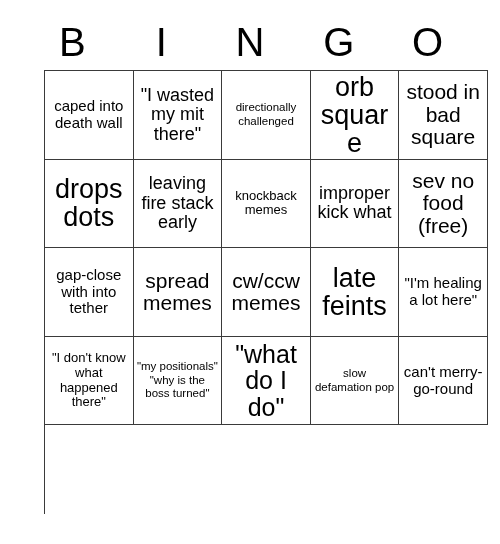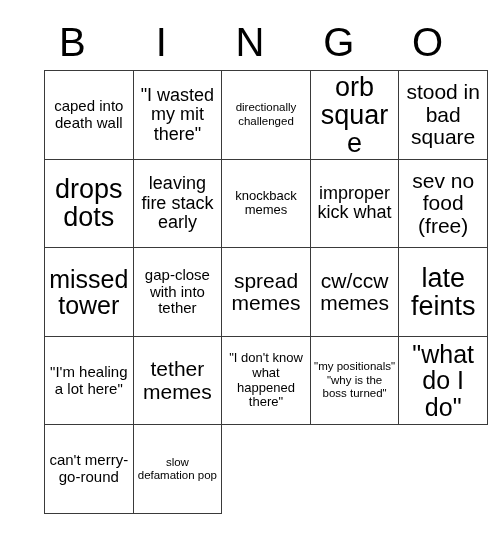--- a/index.html
+++ b/index.html
@@ -124,53 +124,47 @@
     <div class="cell fs-xs">
         <span class="cell-text">knockback memes</span>
       </div>
 
     <div class="cell fs-md">
         <span class="cell-text">improper kick what</span>
       </div>
     <div class="cell fs-lg">
         <span class="cell-text">sev no food (free)</span>
       </div>
-    <div class="cell fs-xl">
-        <span class="cell-text">missed tower</span>
-      </div>
     <div class="cell fs-sm">
         <span class="cell-text">gap-close with into tether</span>
       </div>
 
     <div class="cell fs-lg">
         <span class="cell-text">spread memes</span>
       </div>
     <div class="cell fs-lg">
         <span class="cell-text">cw/ccw memes</span>
       </div>
     <div class="cell fs-xxl">
         <span class="cell-text">late feints</span>
       </div>
     <div class="cell fs-sm">
         <span class="cell-text">"I'm healing a lot here"</span>
       </div>
-    <div class="cell fs-lg">
-        <span class="cell-text">tether memes</span>
-      </div>
 
     <div class="cell fs-xs">
         <span class="cell-text">"I don't know what happened there"</span>
       </div>
     <div class="cell fs-xxs">
         <span class="cell-text">"my positionals" "why is the boss turned"</span>
       </div>
     <div class="cell fs-xl">
         <span class="cell-text">"what do I do"</span>
       </div>
+    <div class="cell fs-xxs">
+        <span class="cell-text">slow defamation pop</span>
+      </div>
     <div class="cell fs-sm">
         <span class="cell-text">can't merry-go-round</span>
-      </div>
-    <div class="cell fs-xxs">
-        <span class="cell-text">slow defamation pop</span>
       </div>
   </div>
 
 </div>
 
 </body></html>

